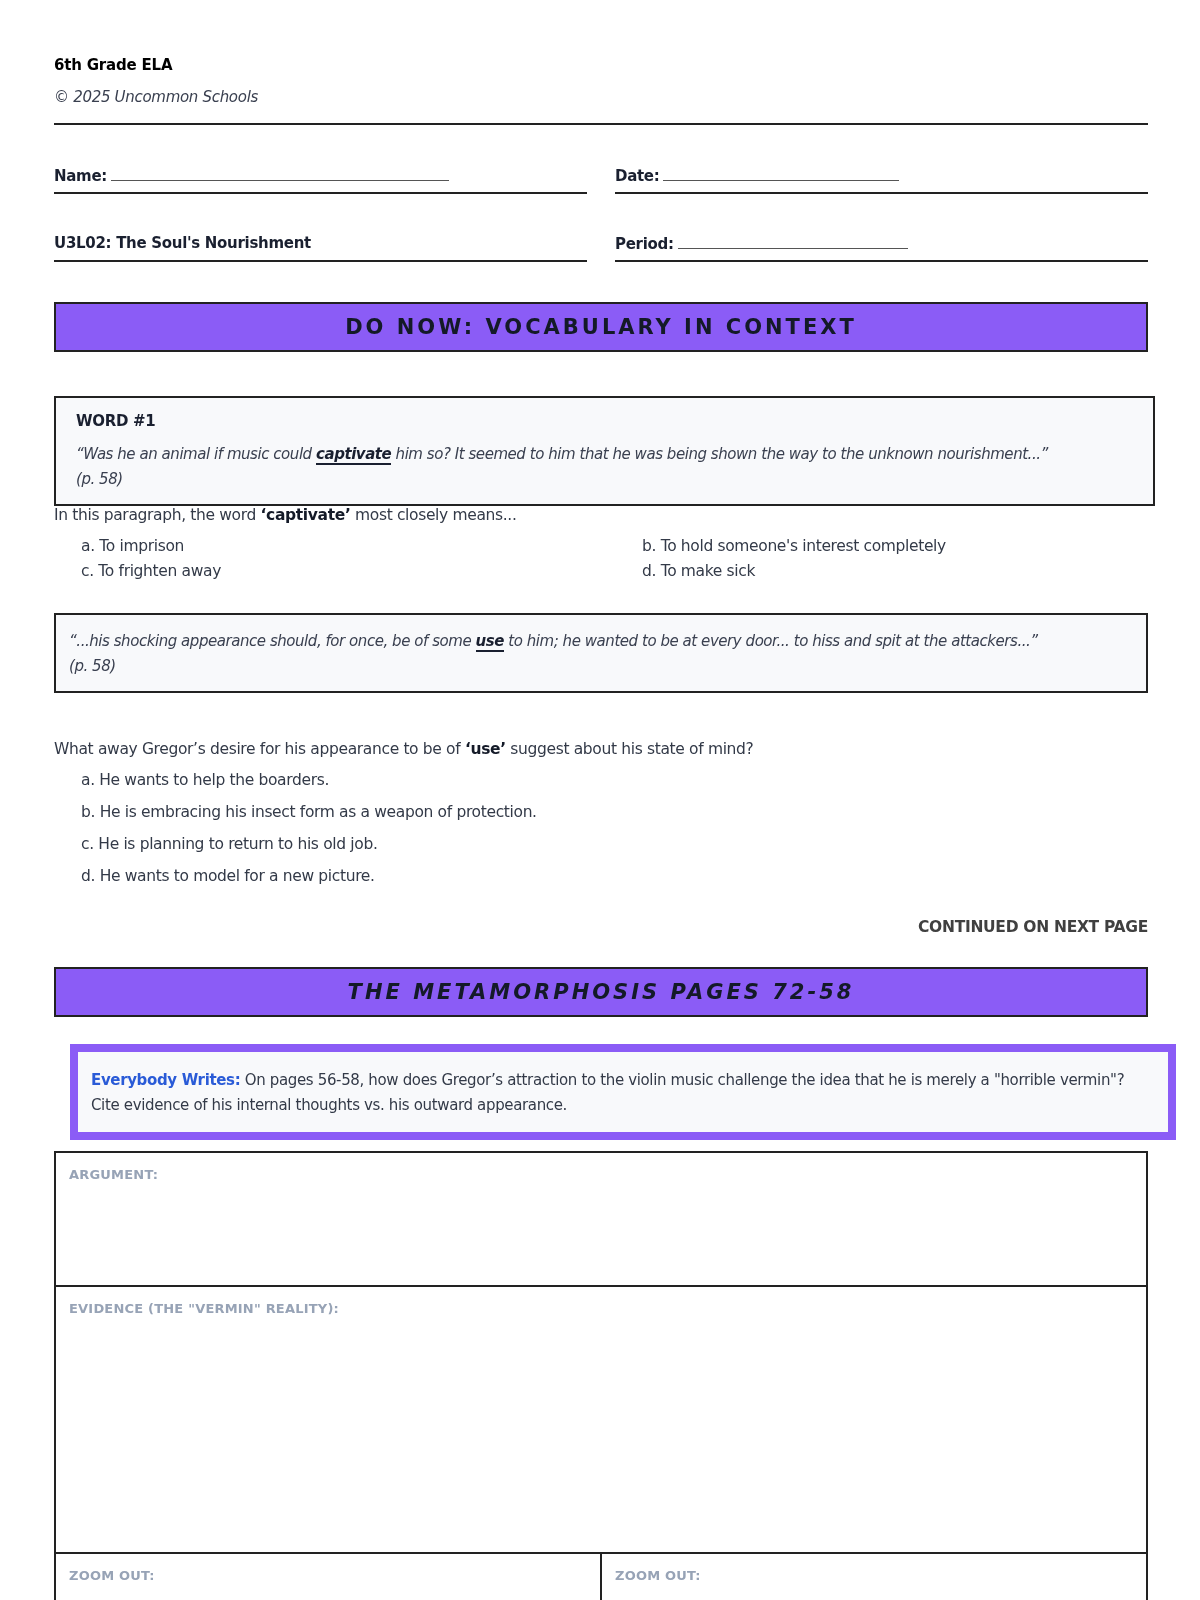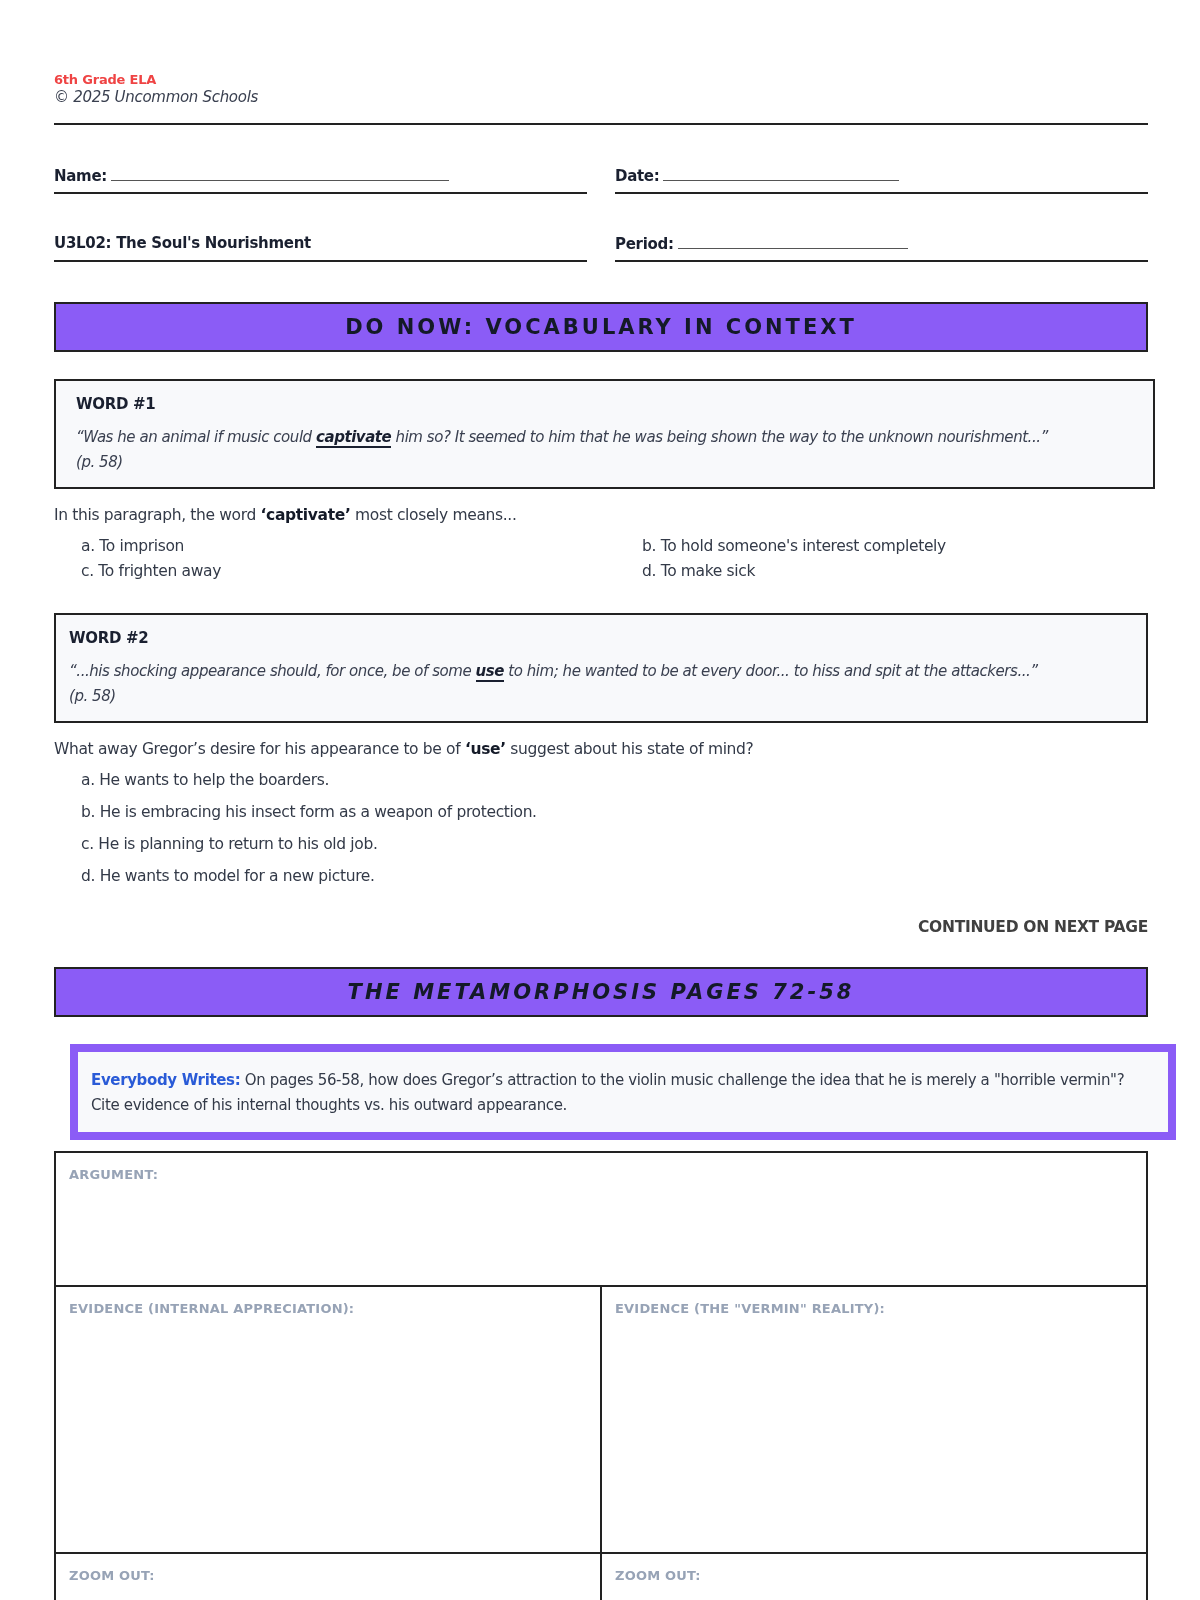--- a/index.html
+++ b/index.html
@@ -3,21 +3,21 @@
 <meta charset="utf-8">
 <style>
   html, body { margin: 0; padding: 0; background: #ffffff; }
   body {
     width: 1200px; height: 1600px; overflow: hidden; position: relative;
     font-family: "DejaVu Sans", "Liberation Sans", sans-serif;
     color: #1e2433;
   }
   .page { position: absolute; left: 54px; top: 0; width: 1094px; }
 
-  .course { position: absolute; top: 72px; left: 0; font-size: 13px; font-weight: bold; color: #ef4444; letter-spacing: -0.2px; }
+  .course { position: absolute; top: 56px; left: 0; font-size: 15px; font-weight: bold; color: #000000; letter-spacing: -0.2px; }
   .copyright { position: absolute; top: 88px; left: 0; font-size: 15px; font-style: italic; color: #3a4050; letter-spacing: -0.3px; }
   .top-rule { position: absolute; top: 123px; left: 0; width: 1094px; height: 2px; background: #222; }
 
   .field { position: absolute; width: 533px; border-bottom: 2px solid #222; height: 26px; font-size: 15px; font-weight: bold; color: #1a2030; letter-spacing: -0.3px; }
   .field .blank { display: inline-block; border-bottom: 1px solid #555; vertical-align: baseline; height: 14px; margin-left: 4px; }
   .f-name { top: 166px; left: 0; }
   .f-date { top: 166px; left: 561px; }
   .f-lesson { top: 234px; left: 0; }
   .f-period { top: 234px; left: 561px; }
 
@@ -27,21 +27,21 @@
     display: flex; align-items: center; justify-content: center;
     font-size: 21px; font-weight: bold; letter-spacing: 3px; color: #141a28;
   }
   .sh1 { top: 302px; }
   .sh2 { top: 967px; font-style: italic; }
 
   .quote-box {
     position: absolute; left: 0; width: 1064px;
     background: #f8f9fb; border: 2px solid #222; padding: 14px 13px 12px 13px;
   }
-  .qb1 { top: 379px; padding-left: 20px; }
+  .qb1 { top: 396px; padding-left: 20px; }
   .qb2 { top: 613px; }
   .word-label { font-size: 15px; font-weight: bold; color: #1a2030; margin-bottom: 12px; letter-spacing: -0.3px; }
   .quote { font-size: 15px; font-style: italic; color: #3a4050; line-height: 25px; letter-spacing: -0.45px; }
   .quote .kw { font-weight: bold; color: #1a2030; border-bottom: 2px solid #1a2030; }
 
   .question { position: absolute; left: 0; font-size: 15.5px; color: #333a48; letter-spacing: -0.35px; }
   .question b { color: #141a28; }
   .q1 { top: 506px; }
   .q2 { top: 740px; }
 
@@ -96,21 +96,20 @@
     <div class="quote"><span>“Was he an animal if music could </span><span class="kw">captivate</span><span> him so? It seemed to him that he was being shown the way to the unknown nourishment...”</span><br><span>(p. 58)</span></div>
   </div>
 
   <div class="question q1"><span>In this paragraph, the word </span><b>‘captivate’</b><span> most closely means...</span></div>
   <div class="opt" style="top:537px; left:27px;">a. To imprison</div>
   <div class="opt" style="top:537px; left:588px;">b. To hold someone's interest completely</div>
   <div class="opt" style="top:562px; left:27px;">c. To frighten away</div>
   <div class="opt" style="top:562px; left:588px;">d. To make sick</div>
 
   <div class="quote-box qb2">
-    <div class="word-label">WORD #2</div>
     <div class="quote"><span>“...his shocking appearance should, for once, be of some </span><span class="kw">use</span><span> to him; he wanted to be at every door... to hiss and spit at the attackers...”</span><br><span>(p. 58)</span></div>
   </div>
 
   <div class="question q2"><span>What away Gregor’s desire for his appearance to be of </span><b>‘use’</b><span> suggest about his state of mind?</span></div>
   <div class="opt" style="top:771px; left:27px;">a. He wants to help the boarders.</div>
   <div class="opt" style="top:803px; left:27px;">b. He is embracing his insect form as a weapon of protection.</div>
   <div class="opt" style="top:835px; left:27px;">c. He is planning to return to his old job.</div>
   <div class="opt" style="top:867px; left:27px;">d. He wants to model for a new picture.</div>
 
   <div class="continued">CONTINUED ON NEXT PAGE</div>
@@ -119,23 +118,20 @@
 
   <div class="ew-box">
     <span class="ew-label">Everybody Writes:</span><span> On pages 56-58, how does Gregor’s attraction to the violin music challenge the idea that he is merely a "horrible vermin"? Cite evidence of his internal thoughts vs. his outward appearance.</span>
   </div>
 
   <div class="grid">
     <div class="cell arg">
       <div class="cell-label">ARGUMENT:</div>
     </div>
     <div class="cell-row ev-row">
-      <div class="cell left-cell">
-        <div class="cell-label">EVIDENCE (INTERNAL APPRECIATION):</div>
-      </div>
       <div class="cell right-cell">
         <div class="cell-label">EVIDENCE (THE "VERMIN" REALITY):</div>
       </div>
     </div>
     <div class="cell-row zo-row">
       <div class="cell left-cell">
         <div class="cell-label">ZOOM OUT:</div>
       </div>
       <div class="cell right-cell">
         <div class="cell-label">ZOOM OUT:</div>

